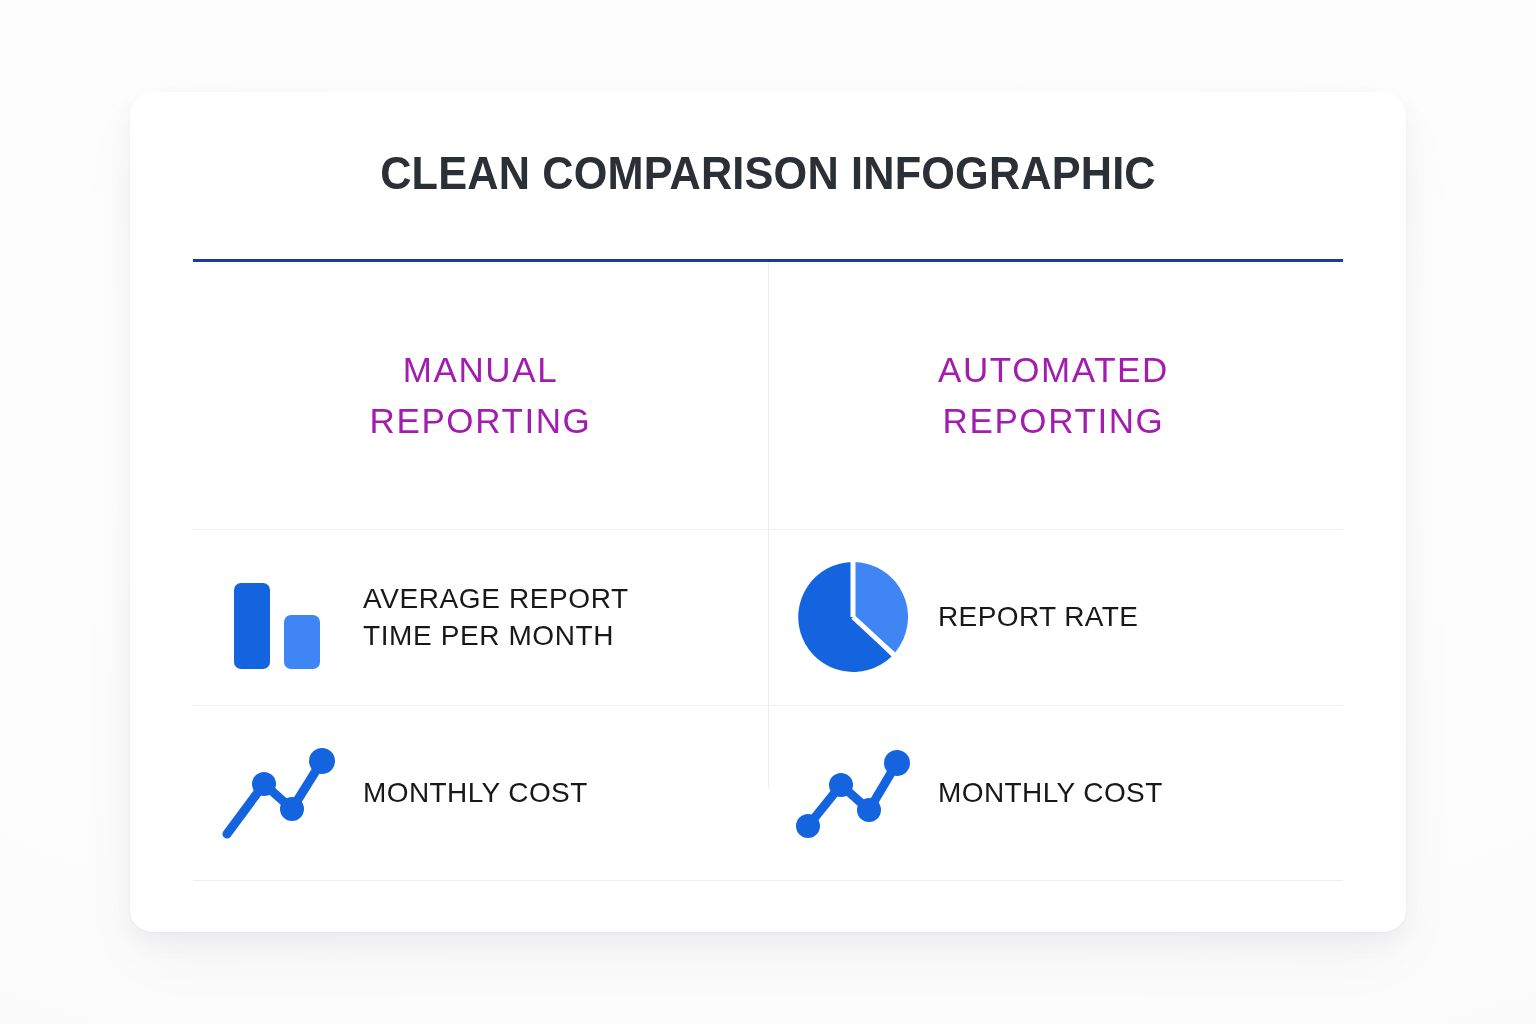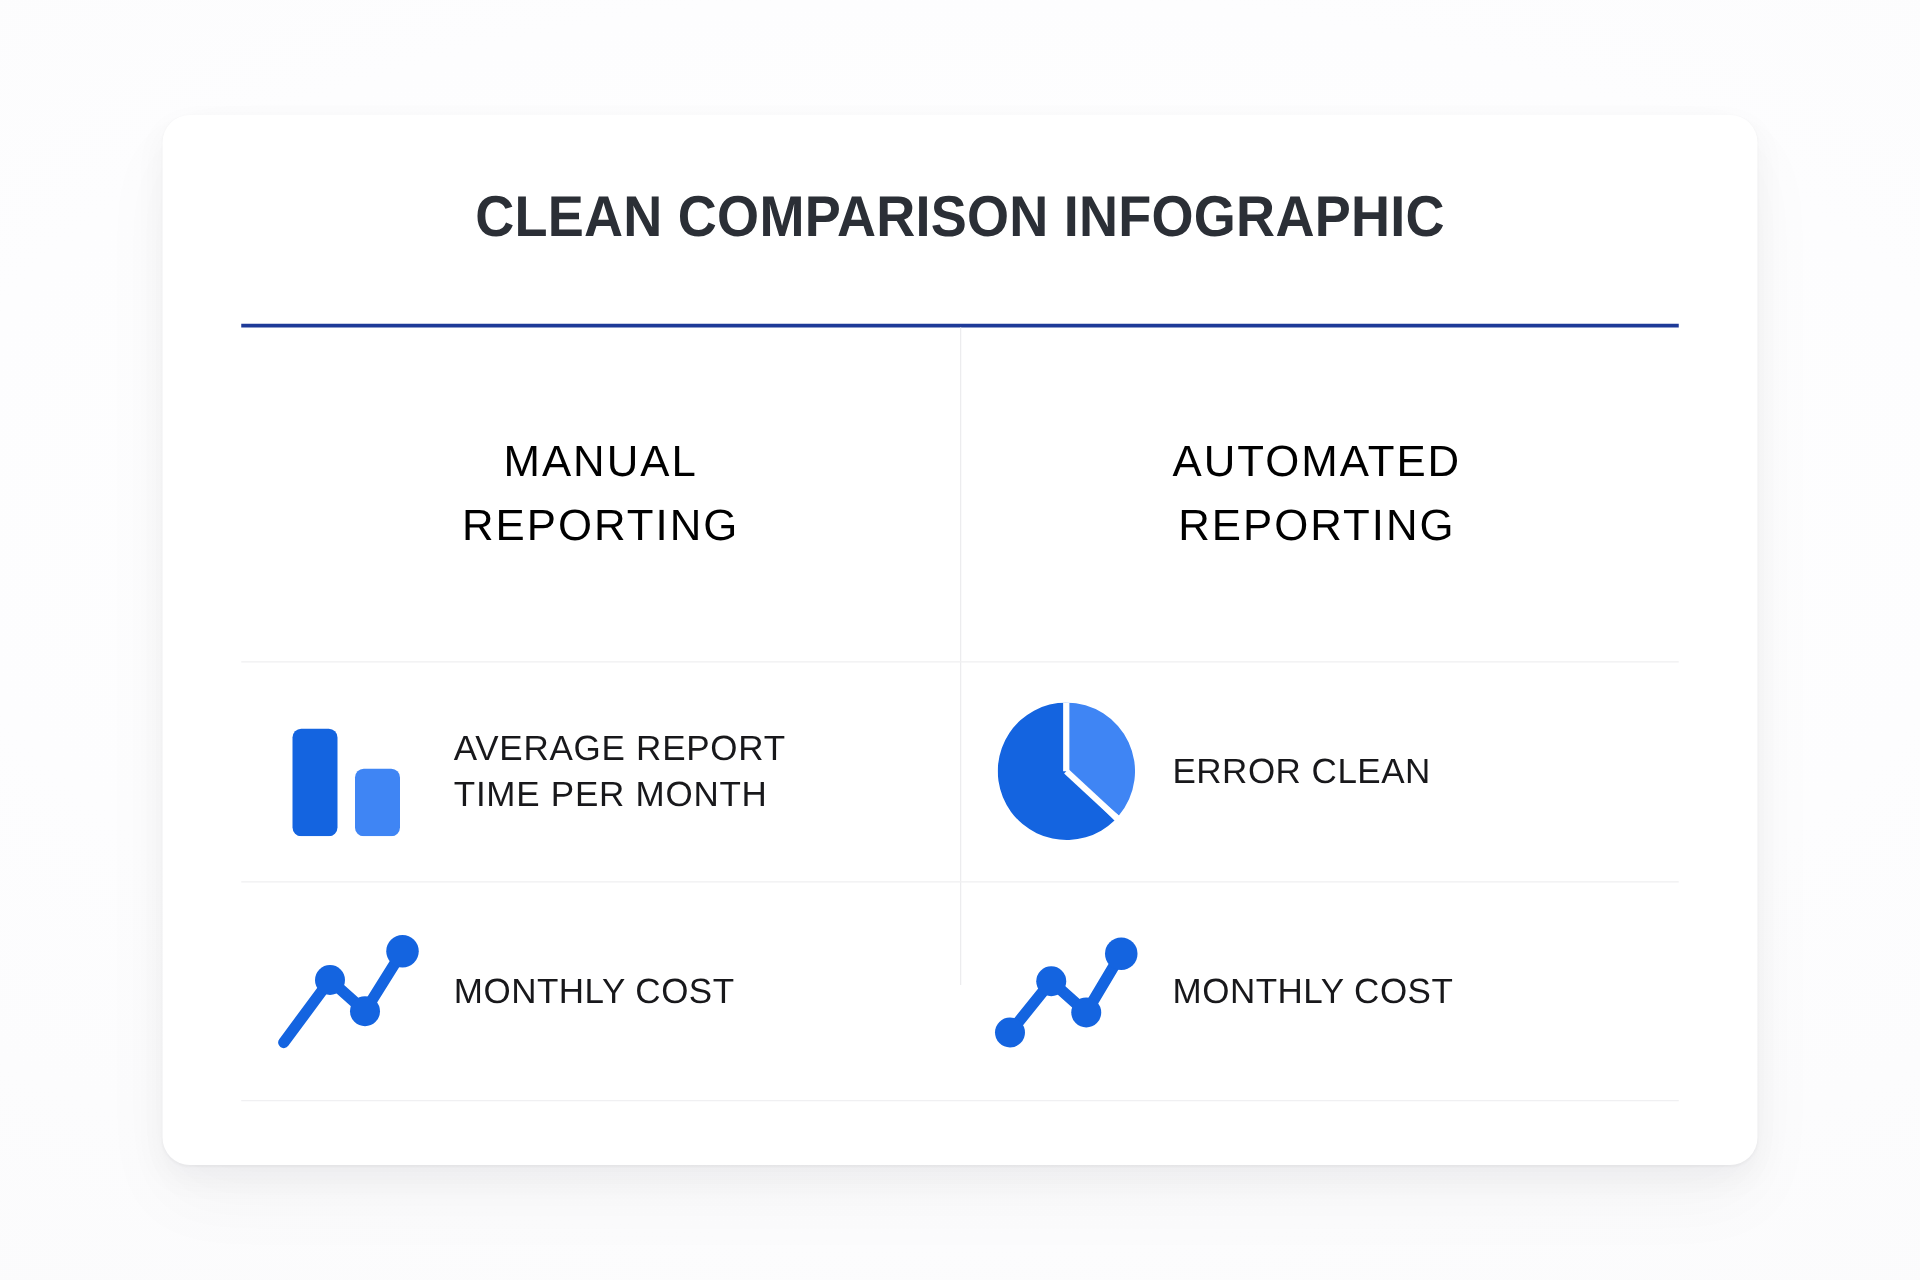--- a/index.html
+++ b/index.html
@@ -104,21 +104,21 @@
     text-align: center;
   }
   #head-left  { left: 0; }
   #head-right { left: 573px; }
 
   .head-text {
     font-size: 35px;
     font-weight: 500;
     line-height: 1.43;
     letter-spacing: 1.6px;
-    color: #000000;
+    color: #a21caf;
     white-space: pre-line;
   }
 
   
   .metric-cell {
     position: absolute;
     width: 575px;
     height: 176px;
     display: flex;
     align-items: center;
@@ -194,21 +194,21 @@
         <svg class="pie-icon" width="110" height="110" viewBox="0 0 110 110" aria-hidden="true">
 
           <path d="M 55 55 L 93.6 94.4 A 55 55 0 1 1 55 0 Z" fill="#1464e0"></path>
 
           <path d="M 55 55 L 55 0 A 55 55 0 0 1 97.1 90.4 Z" fill="#3f85f4"></path>
 
           <path d="M 55 55 L 55 0" stroke="#ffffff" stroke-width="5" fill="none"></path>
           <path d="M 55 55 L 95.4 92.4" stroke="#ffffff" stroke-width="5" fill="none"></path>
         </svg>
       </div>
-      <div class="metric-label tight">ERROR CLEAN</div>
+      <div class="metric-label tight">REPORT RATE</div>
     </div>
 
     <div class="metric-cell" id="cell-r2c1">
       <div class="icon-slot">
         <svg class="line-icon" width="116" height="96" viewBox="0 0 116 96" aria-hidden="true">
           <polyline points="7,89 44,39 72,64 102,16" fill="none" stroke="#1464e0" stroke-width="9" stroke-linecap="round" stroke-linejoin="round"></polyline>
           <circle cx="44" cy="39" r="12" fill="#1464e0"></circle>
           <circle cx="72" cy="64" r="12" fill="#1464e0"></circle>
           <circle cx="102" cy="16" r="13" fill="#1464e0"></circle>
         </svg>

